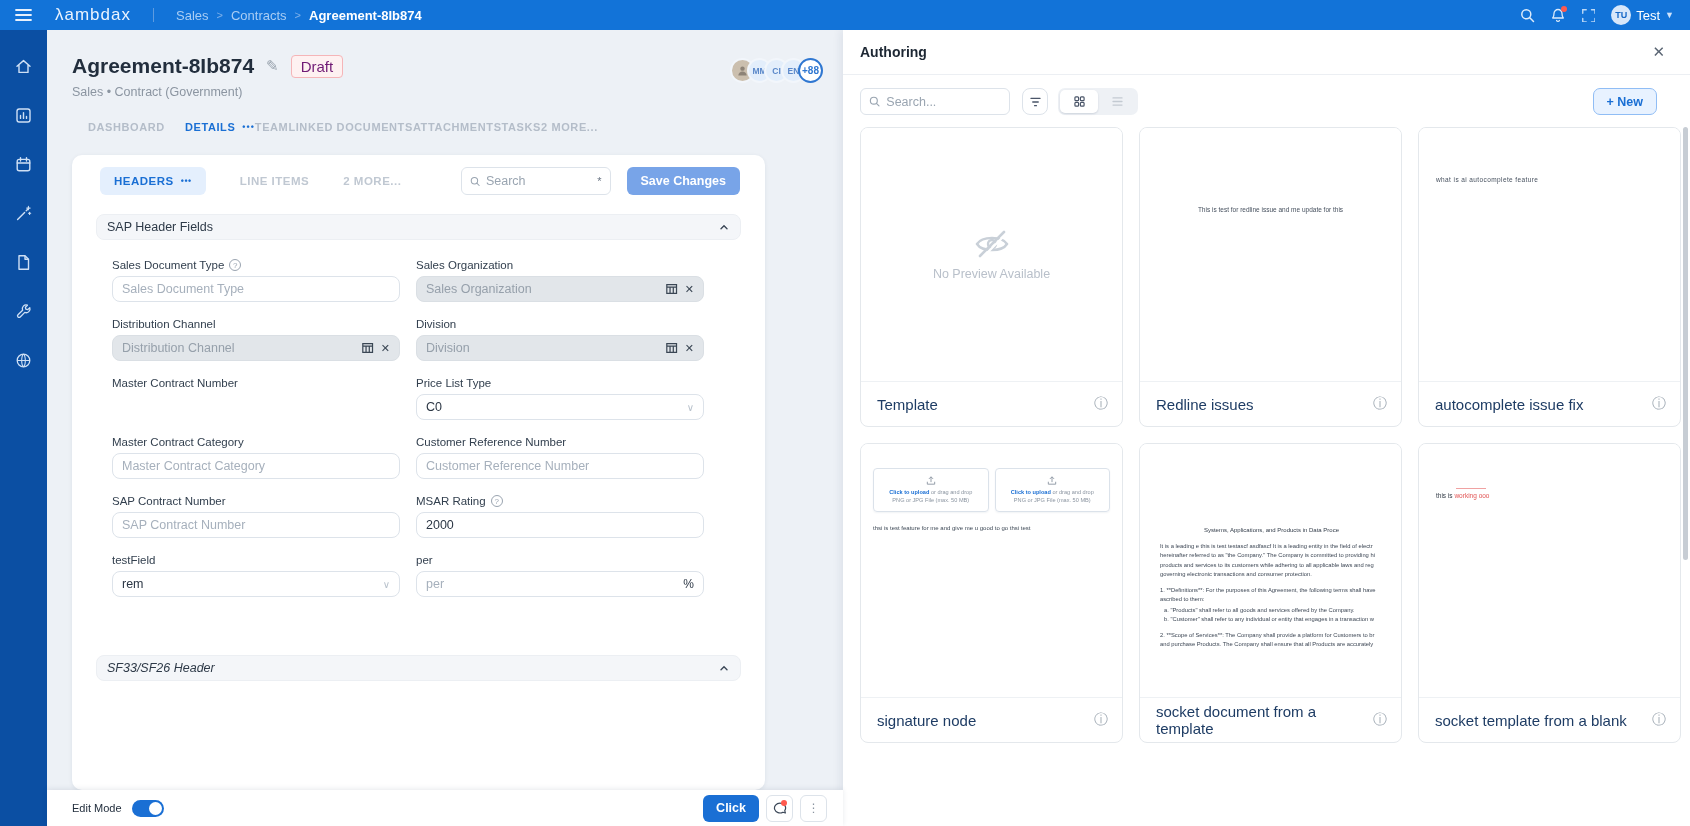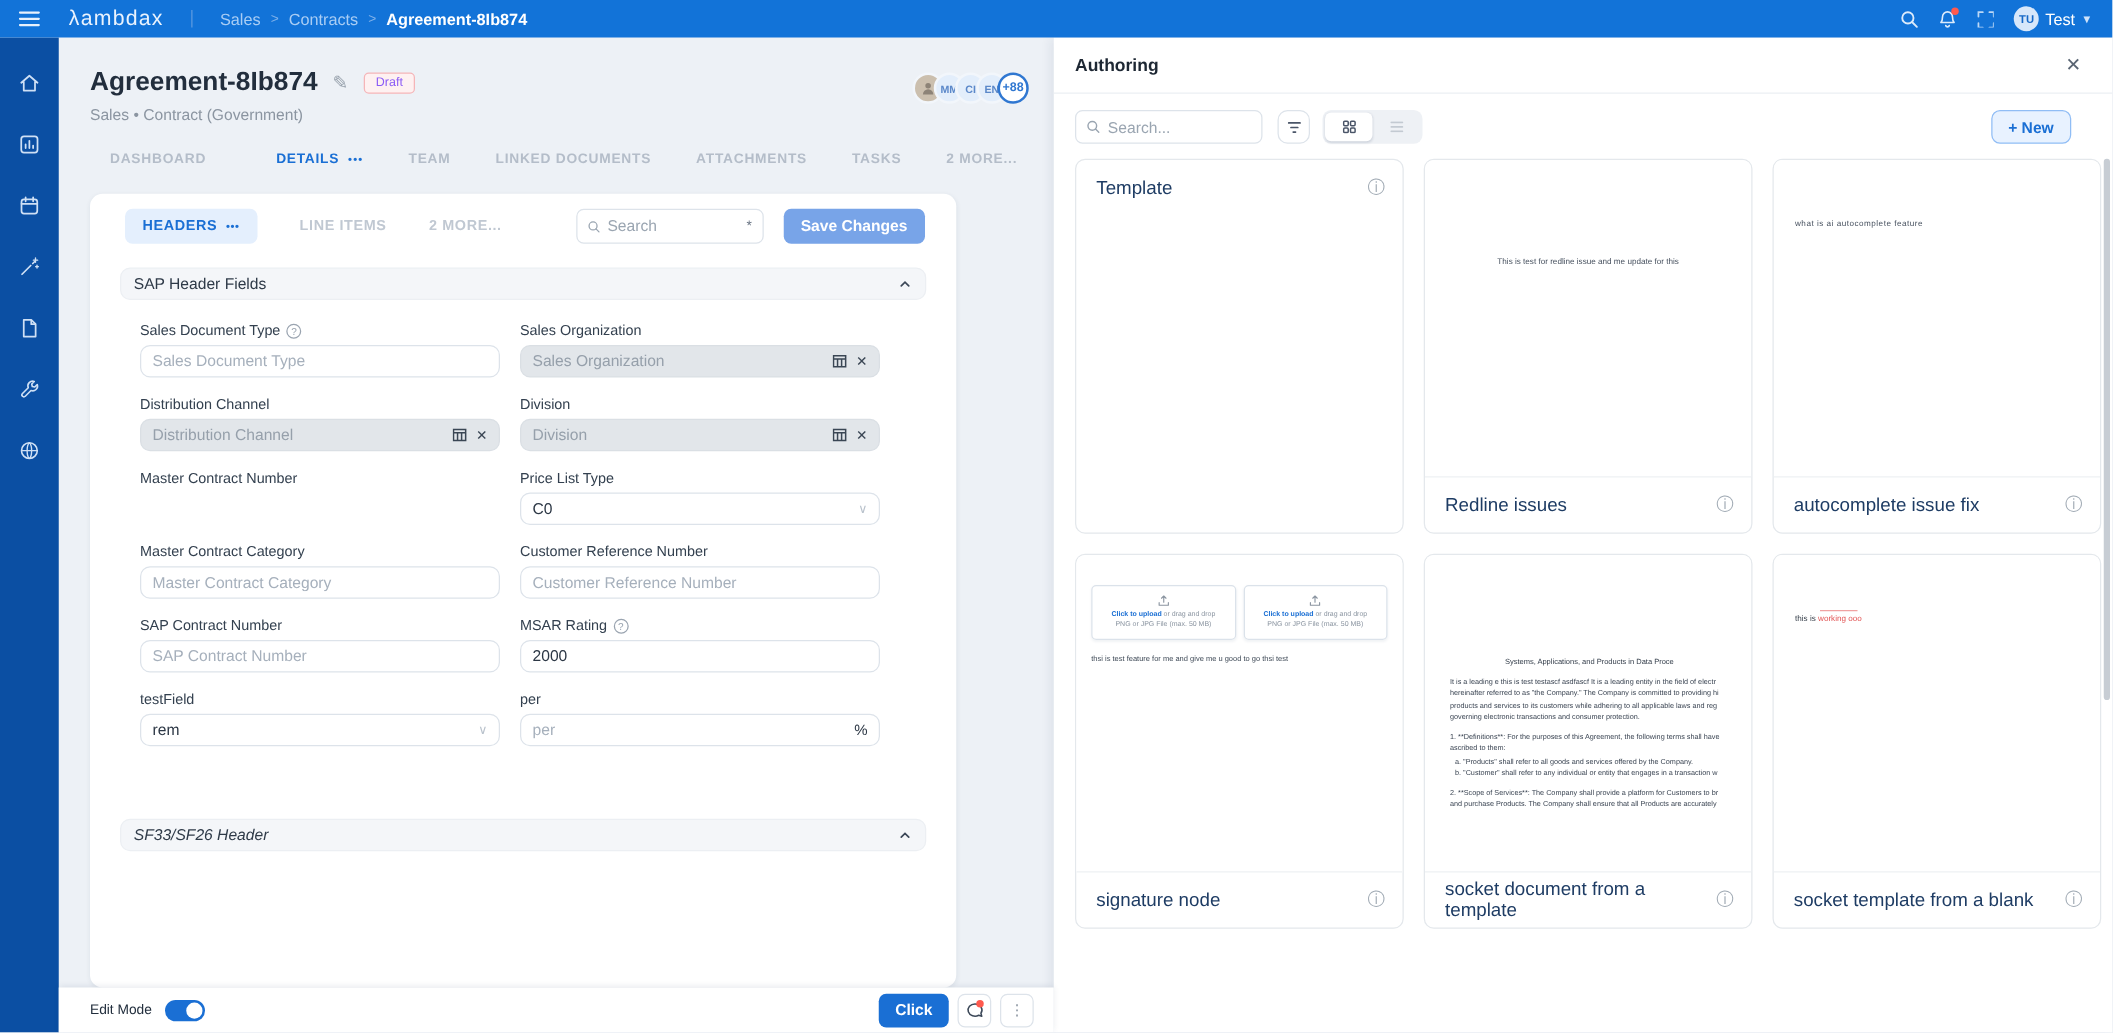--- a/index.html
+++ b/index.html
@@ -25,29 +25,29 @@
   
   .sidebar { position:absolute; top:30px; left:0; width:47px; height:796px; background:#0b4fa3; display:flex; flex-direction:column; align-items:center; padding-top:21px; gap:19px; z-index:20; }
   .side-item { width:30px; height:30px; display:flex; align-items:center; justify-content:center; border-radius:6px; cursor:pointer; }
 
   
   .main { position:absolute; top:30px; left:47px; width:796px; height:796px; background:#edf1f6; }
   .page-head { position:relative; padding:24px 20px 0 25px; }
   .title-row { display:flex; align-items:center; gap:12px; }
   .page-title { font-size:21px; font-weight:bold; color:#222e3d; }
   .pencil { color:#98a2ad; font-size:15px; cursor:pointer; }
-  .badge-draft { font-size:10px; color:#8b5cf6; background:#fef1f1; border:1px solid #f5b5b8; border-radius:4px; padding:2px 9px; }
+  .badge-draft { font-size:15px; color:#701a75; background:#fef1f1; border:1px solid #f5b5b8; border-radius:4px; padding:2px 9px; }
   .subtitle { margin-top:7px; font-size:12.5px; color:#8b95a1; }
   .avatars { position:absolute; top:28px; right:20px; display:flex; align-items:center; }
   .av { width:25px; height:25px; border-radius:50%; border:2px solid #f2f6fb; display:flex; align-items:center; justify-content:center; font-size:8.5px; font-weight:bold; }
   .av + .av { margin-left:-8px; }
   .av.photo { background:#cbbfae; }
   .av.init { background:#e3eefb; color:#5b88c9; }
   .av.more { background:#fff; border:2px solid #2f77d1; color:#2f77d1; font-size:10px; cursor:pointer; }
-  .tabs { display:flex; gap:36px; padding:22px 0 0 41px; font-size:11px; font-weight:bold; letter-spacing:.6px; color:#b4bdc9; }
+  .tabs { display:flex; padding:22px 0 0 41px; font-size:11px; font-weight:bold; letter-spacing:.6px; color:#b4bdc9; }
   .tab { cursor:pointer; padding-bottom:8px; display:flex; gap:7px; align-items:center; white-space:nowrap; }
   .tab.active { color:#1a6fd4;margin-left:20px; }
   .tab .dots { font-size:9px; letter-spacing:1px; }
 
   
   .card { position:absolute; left:25px; top:125px; width:693px; height:635px; background:#fff; border-radius:10px; box-shadow:0 1px 4px rgba(25,45,80,.08); overflow:hidden; }
   .subbar { display:flex; align-items:center; padding:12px 25px 0 28px; }
   .pill { display:flex; align-items:center; gap:7px; background:#e4effd; color:#1a6fd4; font-size:11.5px; font-weight:bold; letter-spacing:.5px; border-radius:6px; padding:8px 14px; cursor:pointer; }
   .pill .dots { font-size:9px; }
   .subtab { font-size:11.5px; font-weight:bold; letter-spacing:.5px; color:#c0c8d2; margin-left:34px; cursor:pointer; }
@@ -464,20 +464,31 @@
             <path d="M1 1h10M1 5h10M1 9h10" stroke="#c3cad2" stroke-width="1.4" stroke-linecap="round"></path>
           </svg>
       </div>
     </div>
     <button class="btn-new">+ New</button>
   </div>
 
   <div class="cards">
 
     <div class="dcard">
+      <div class="preview">
+        <div class="nopv">
+          <svg width="38" height="30" viewBox="0 0 38 30">
+              <path d="M4 15C9 7 29 7 34 15C29 23 9 23 4 15Z" stroke="#c9d0d8" stroke-width="2.4" fill="none"></path>
+              <circle cx="19" cy="15" r="4" stroke="#c9d0d8" stroke-width="2.4" fill="none"></circle>
+              <path d="M7 27 31 3" stroke="#c9d0d8" stroke-width="2.6" stroke-linecap="round"></path>
+              <path d="M9 29 33 5" stroke="#ffffff" stroke-width="2.2" stroke-linecap="round"></path>
+            </svg>
+          <span class="nopv-text">No Preview Available</span>
+        </div>
+      </div>
       <div class="dtitle-row">
         <span class="dtitle">Template</span>
         <span class="info">ⓘ</span>
       </div>
     </div>
 
     <div class="dcard">
       <div class="preview">
         <div class="tiny-center">This is test for redline issue and me update for this</div>
       </div>

